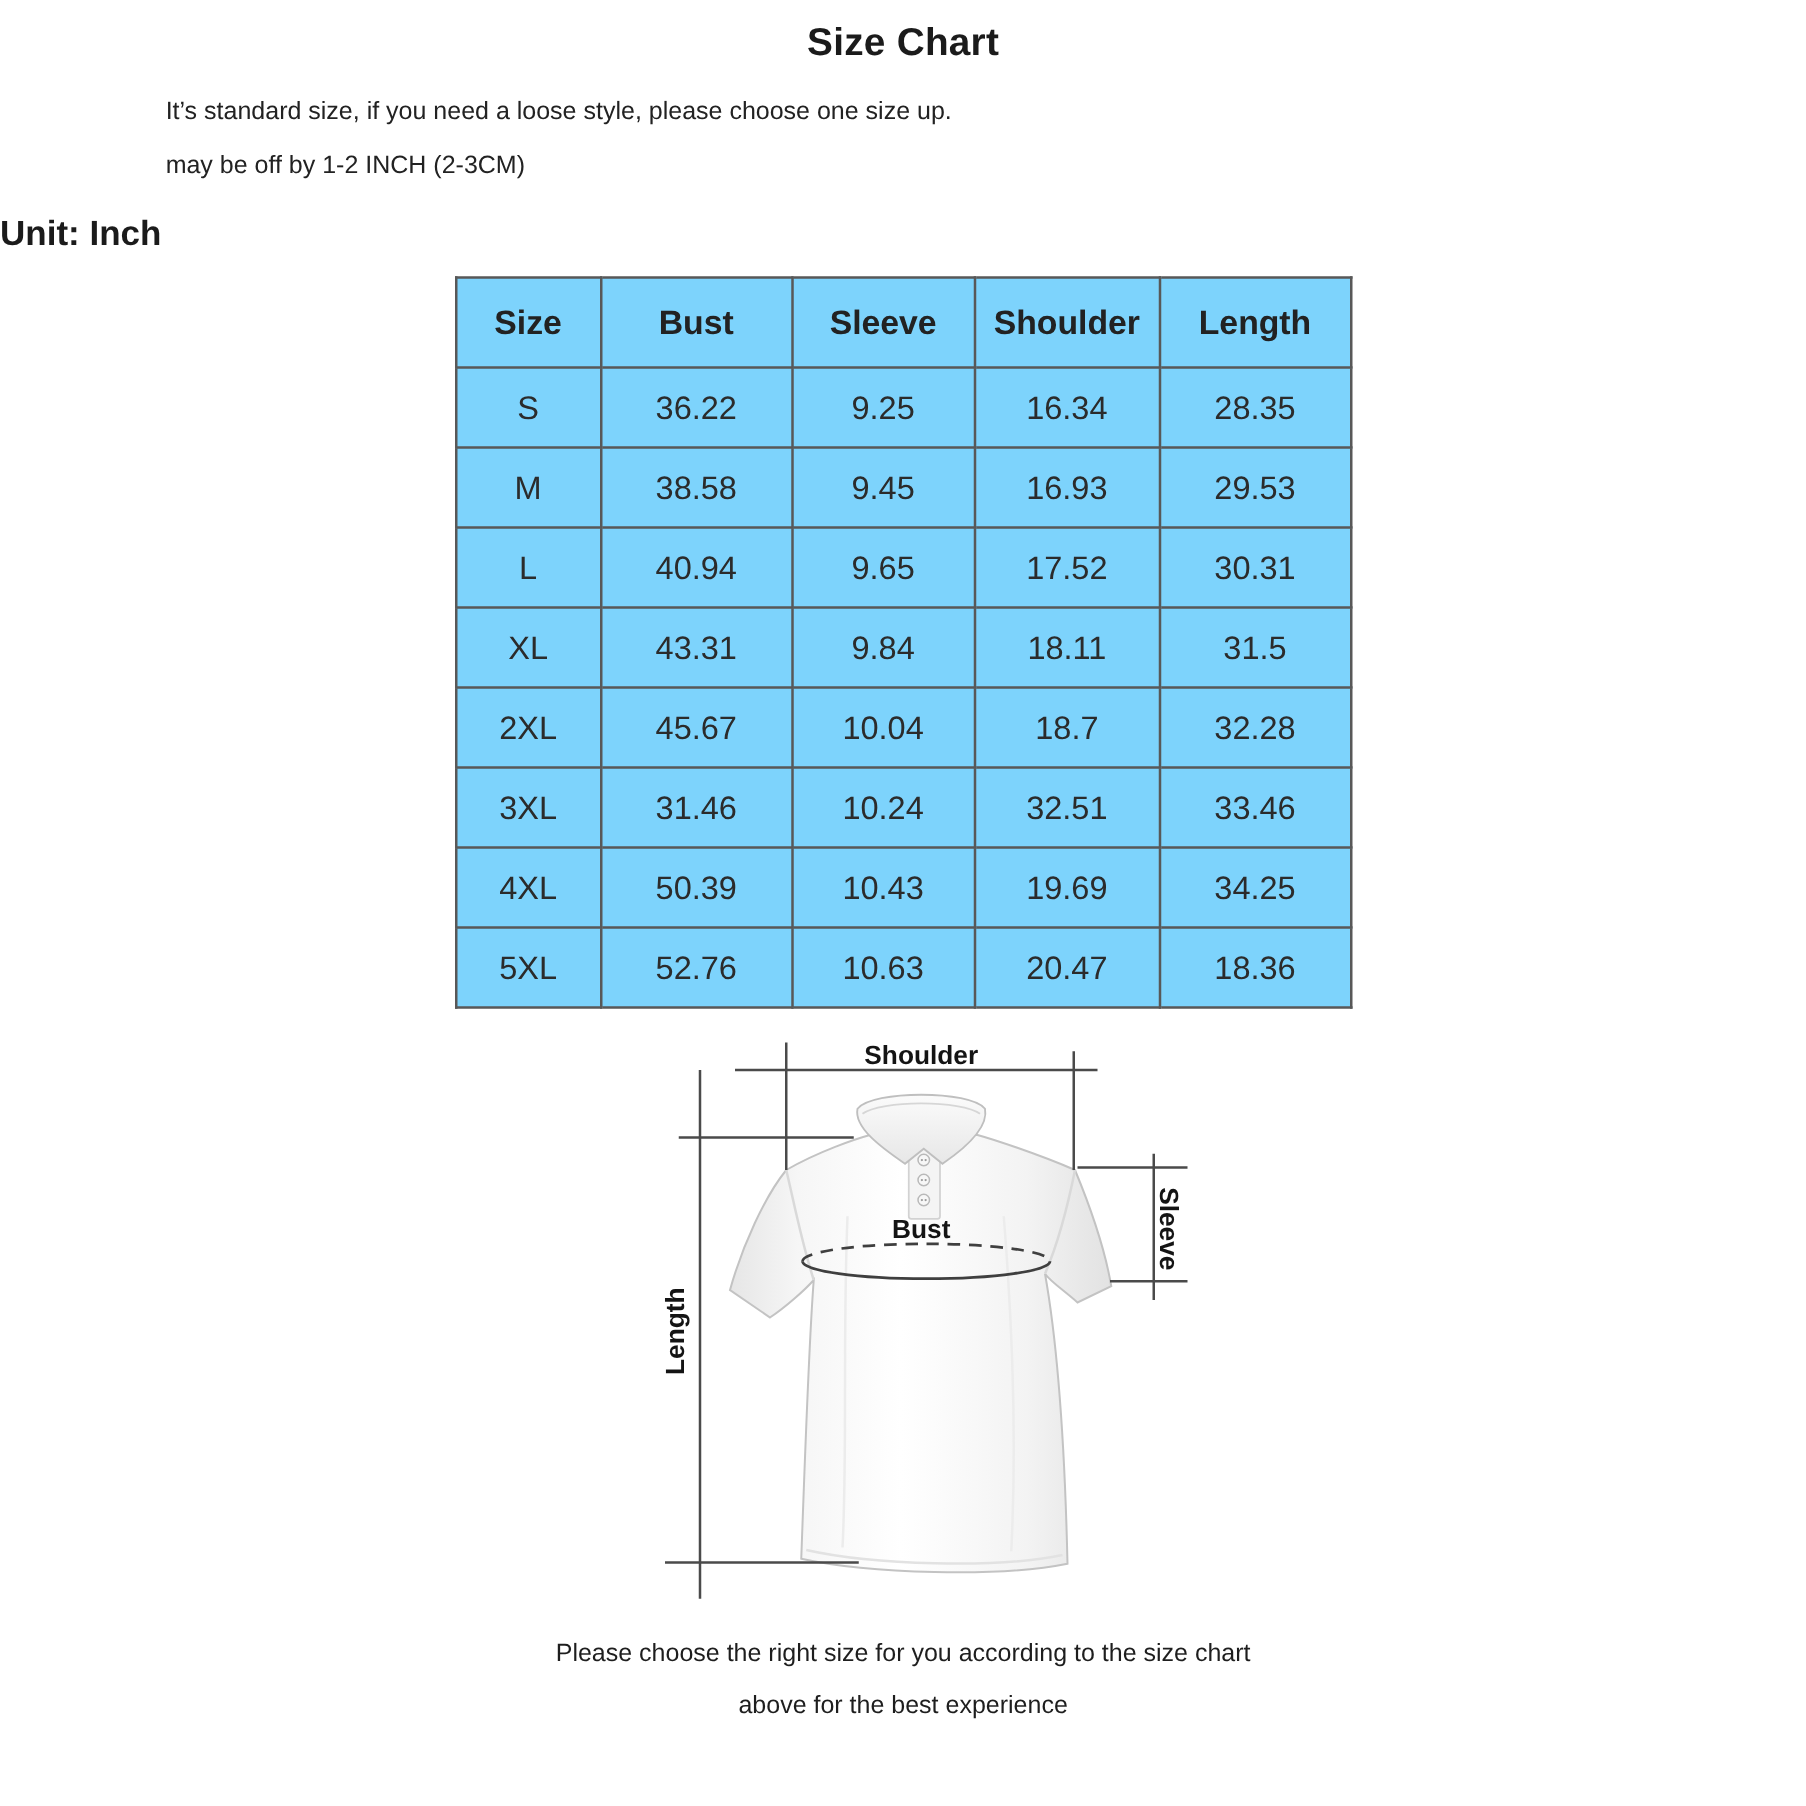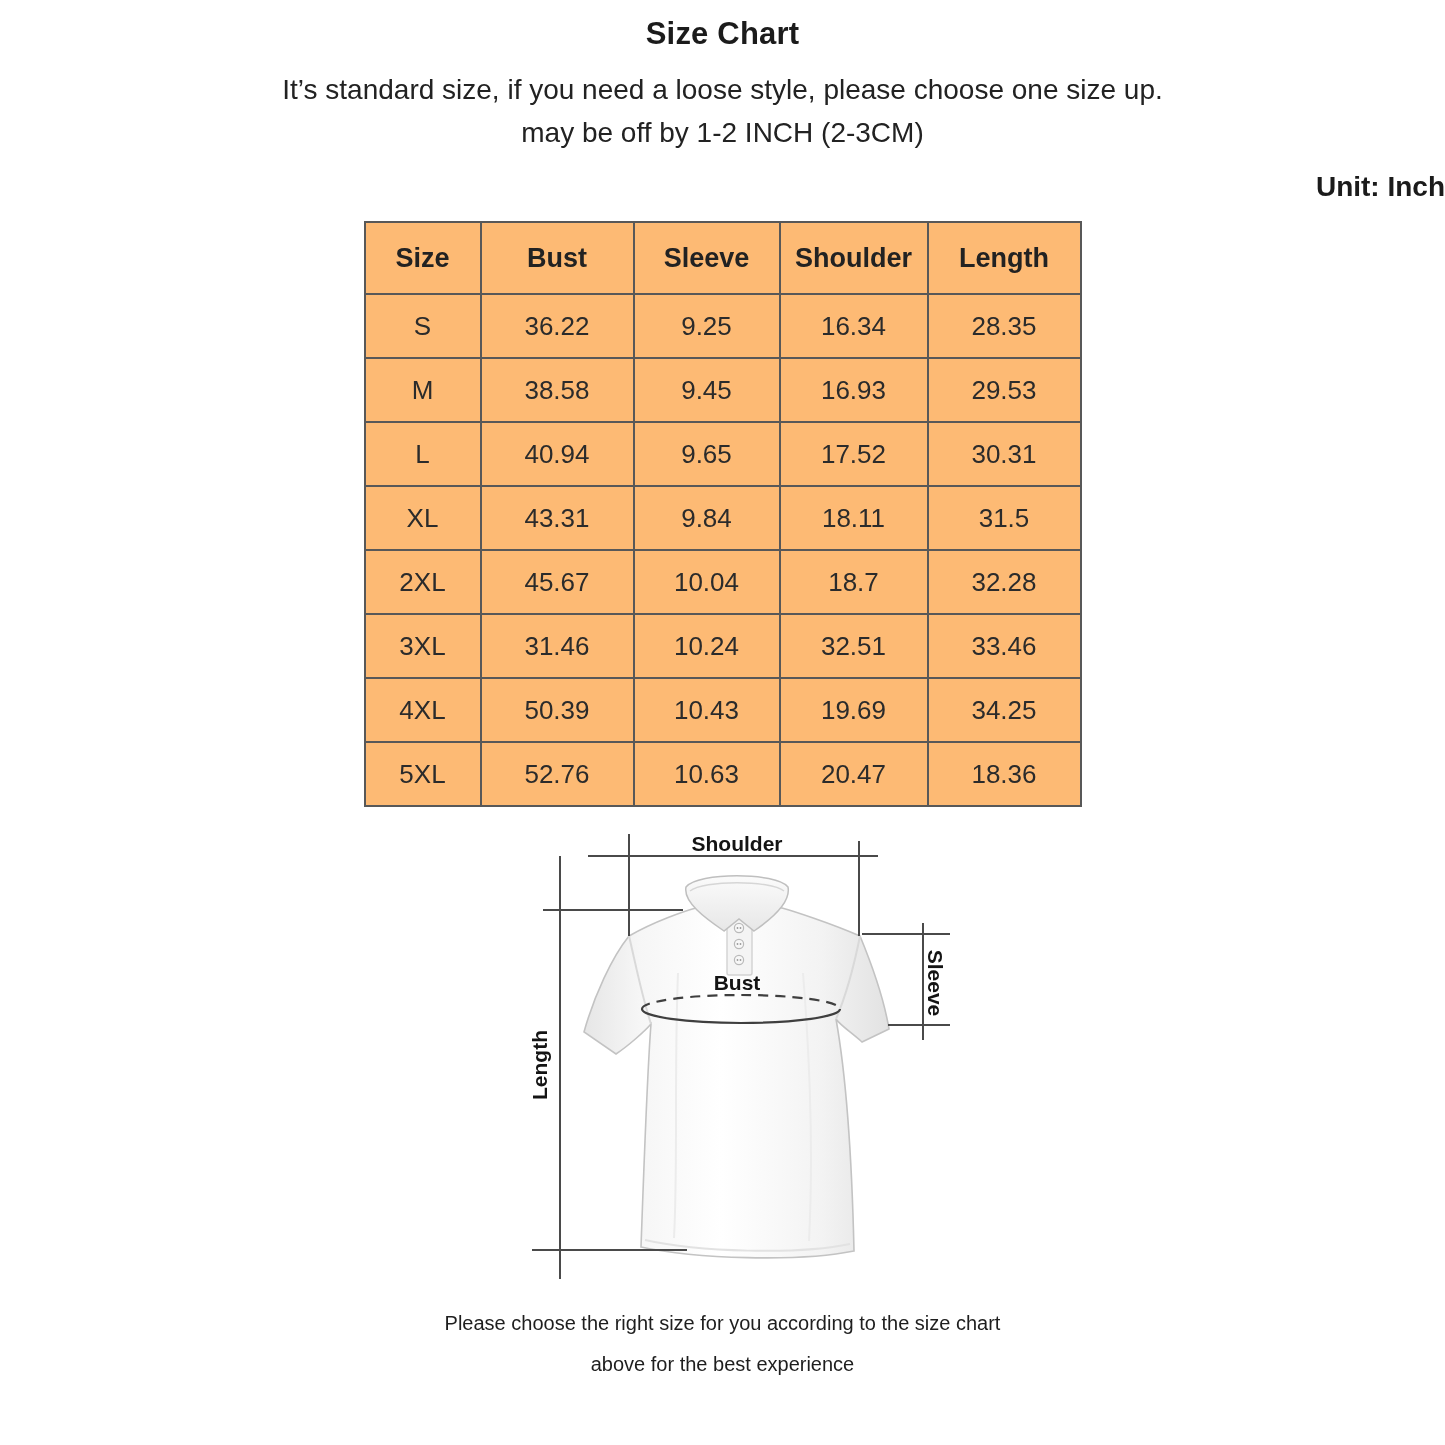--- a/index.html
+++ b/index.html
@@ -7,34 +7,34 @@
     width:1445px;height:1445px;overflow:hidden;
     background:#ffffff;color:#1b1b1b;
     font-family:"Liberation Sans","DejaVu Sans",sans-serif;
   }
   .page{width:1445px;height:1445px;position:relative;}
   .title{
     padding-top:12px;text-align:center;
     font-size:31px;font-weight:700;line-height:44px;letter-spacing:.2px;
   }
   .desc{
-    margin:12px auto 0;max-width:1180px;text-align:center;
-    font-size:28px;line-height:43px;font-weight:400;color:#222;
+    margin:12px auto 0;max-width:1180px;text-align:left;
+    font-size:20px;line-height:43px;font-weight:400;color:#222;
   }
   .unit{
-    margin-top:12px;text-align:right;
+    margin-top:12px;text-align:left;
     font-size:28px;font-weight:700;line-height:42px;
   }
   table.size-table{
     margin:13px auto 0;border-collapse:collapse;table-layout:fixed;
     width:716px;
   }
   table.size-table th,table.size-table td{
     border:2px solid #585858;text-align:center;vertical-align:middle;
-    color:#2b2b2b;background:#fdba74;padding:0;
+    color:#2b2b2b;background:#7dd3fc;padding:0;
   }
   table.size-table thead th{height:70px;font-size:27px;font-weight:700;color:#222;}
   table.size-table tbody td{height:62px;font-size:26px;font-weight:400;}
   .diagram{
     width:480px;height:482px;margin:6px auto 0;position:relative;left:17px;
   }
   .dlabel{
     font-family:"Liberation Sans","DejaVu Sans",sans-serif;
     font-size:21px;font-weight:700;fill:#141414;
   }

